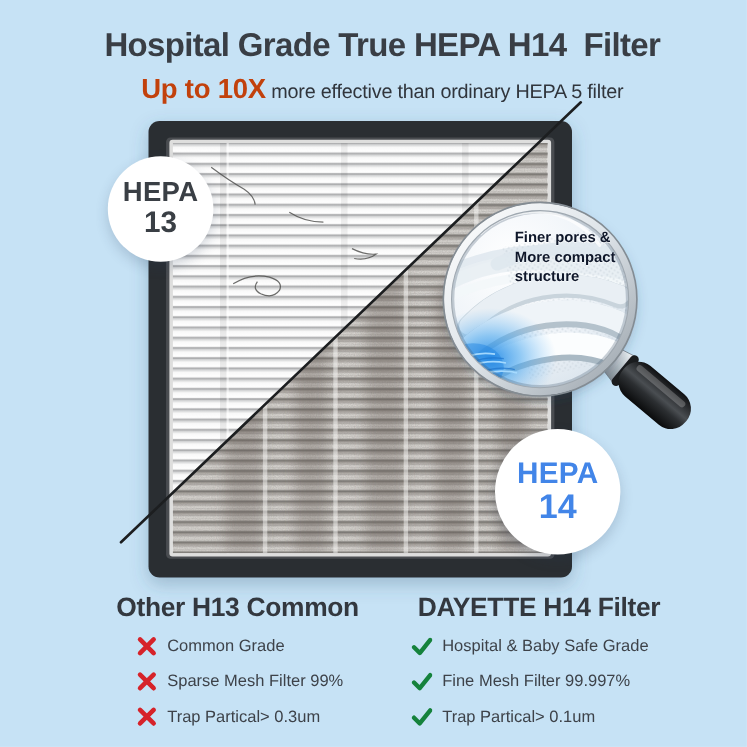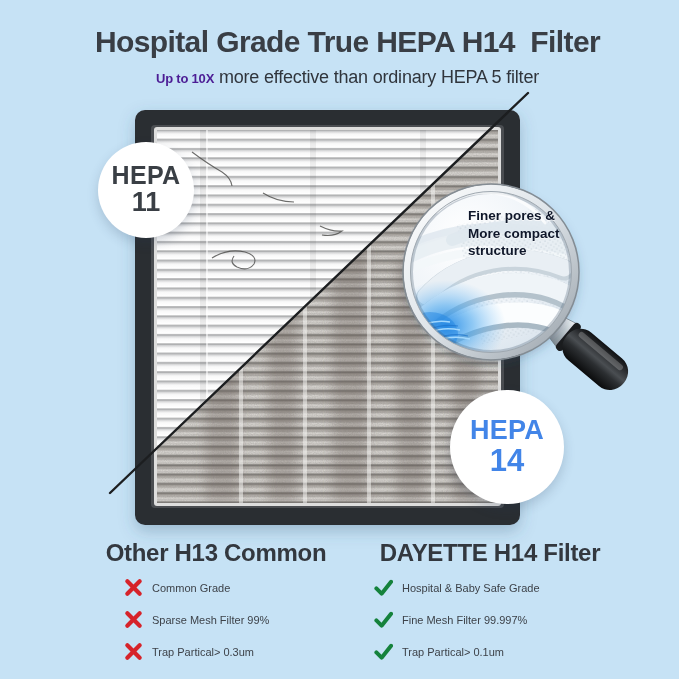--- a/index.html
+++ b/index.html
@@ -2,21 +2,21 @@
 <html><head>
 <meta charset="utf-8">
 <style>
   html,body{margin:0;padding:0;}
   .canvas{position:relative;width:679px;height:679px;background:#c6e2f5;overflow:hidden;
           font-family:"Liberation Sans",sans-serif;}
   
   .header{position:absolute;top:25px;left:16px;right:0;text-align:center;}
   .title{margin:0;font-size:30px;font-weight:bold;letter-spacing:-0.6px;color:#393e45;white-space:pre;}
   .subtitle{margin-top:8px;font-size:18px;color:#30353c;white-space:pre;letter-spacing:-0.2px;}
-  .subtitle .hl{color:#4c1d95;font-weight:bold;font-size:13px;}
+  .subtitle .hl{color:#c2410c;font-weight:bold;font-size:25px;}
   
   .art{position:absolute;inset:0;}
   
   .badge{position:absolute;background:#ffffff;border-radius:50%;display:flex;flex-direction:column;
          align-items:center;justify-content:center;box-shadow:0 5px 12px rgba(40,60,90,.20);
          font-weight:bold;line-height:1.02;}
   .badge-h13{left:98px;top:142px;width:96px;height:96px;color:#3a3f45;}
   .badge-h13 .l1{font-size:25px;letter-spacing:.3px;}
   .badge-h13 .l2{font-size:27px;}
   .badge-h14{left:450px;top:390px;width:114px;height:114px;color:#4285e8;}
@@ -26,21 +26,21 @@
   .mag-label{position:absolute;left:468px;top:207px;width:114px;font-size:13.5px;font-weight:bold;
              color:#0f172a;line-height:1.3;white-space:pre-line;text-shadow:0 1px 0 rgba(255,255,255,.65);}
   
   .compare-col{position:absolute;top:539px;}
   .col-left{left:96px;width:240px;}
   .col-right{left:362px;width:256px;}
   .col-heading{margin:0 0 11px;font-size:24px;font-weight:bold;color:#33383f;text-align:center;letter-spacing:-0.3px;}
   .rows{display:flex;flex-direction:column;gap:13px;}
   .col-left .rows{padding-left:28px;}
   .col-right .rows{padding-left:12px;}
-  .row{display:flex;align-items:center;gap:9px;font-size:11px;color:#3d4249;}
+  .row{display:flex;align-items:center;gap:9px;font-size:15px;color:#3d4249;}
   .row svg{width:19px;height:19px;flex:0 0 auto;}
 </style>
 </head>
 <body>
 
 <div class="canvas">
 
   <div class="header">
     <h1 class="title">Hospital Grade True HEPA H14  Filter</h1>
     <div class="subtitle"><span class="hl">Up to 10X</span><span> more effective than ordinary HEPA 5 filter</span></div>
@@ -209,21 +209,21 @@
         <path d="M437,212 A72,72 0 0 1 545,223" stroke="rgba(255,255,255,0.7)" stroke-width="3" fill="none" stroke-linecap="round"></path>
       </g>
       <circle cx="491" cy="272" r="84" fill="none" stroke="url(#gRim)" stroke-width="7"></circle>
       <circle cx="491" cy="272" r="88" fill="none" stroke="#848c93" stroke-width="1.5"></circle>
       <circle cx="491" cy="272" r="80.5" fill="none" stroke="#9fa8b0" stroke-width="1"></circle>
     </g>
   </svg>
 
   <div class="badge badge-h13">
     <span class="l1">HEPA</span>
-    <span class="l2">11</span>
+    <span class="l2">13</span>
   </div>
   <div class="badge badge-h14">
     <span class="l1">HEPA</span>
     <span class="l2">14</span>
   </div>
 
   <div class="mag-label">Finer pores &amp;
 More compact
 structure</div>
 

